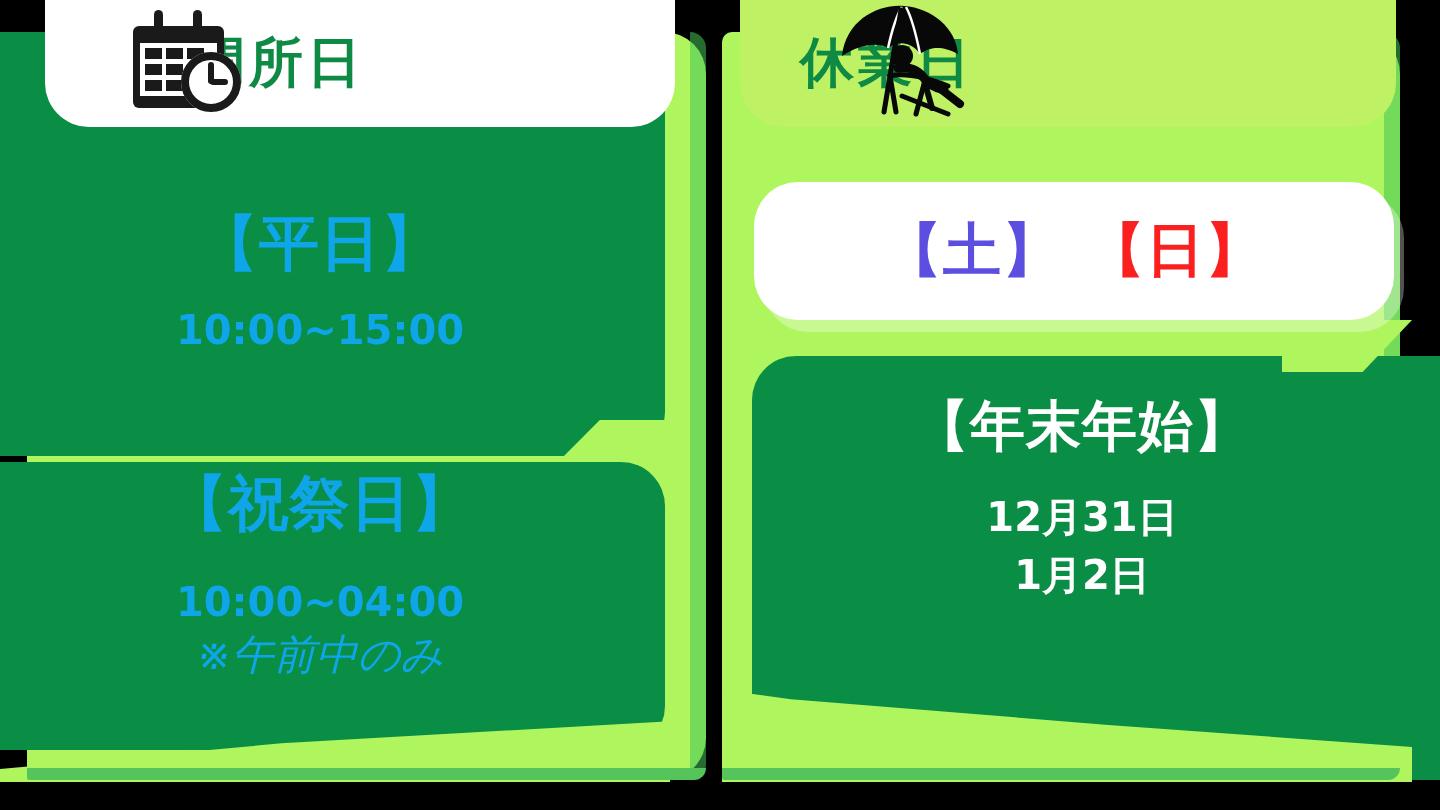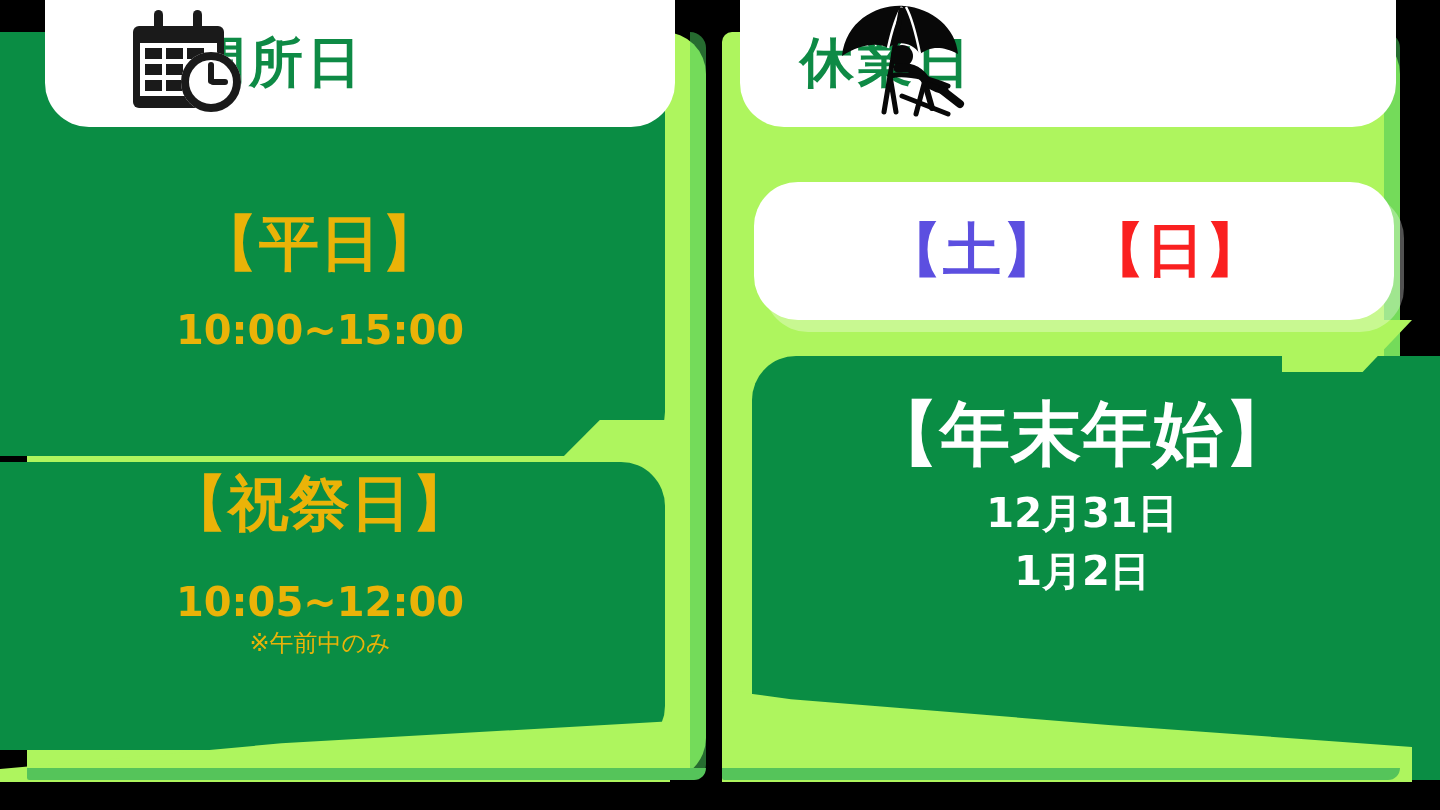--- a/index.html
+++ b/index.html
@@ -137,42 +137,43 @@
     left: 92px;
     top: 4px;
     width: 140px;
     height: 116px;
   }
 
   
   .blk {
     position: absolute;
     text-align: center;
-    color: #eab308;
+    color: #0ea5e9;
     width: 640px;
     left: 0px;
   }
   .blk .big {
     font-size: 60px;
     font-weight: 700;
     letter-spacing: 1px;
     line-height: 1.05;
     white-space: nowrap;
   }
   .blk .sub {
     font-size: 40px;
     font-weight: 700;
     line-height: 1.28;
     white-space: nowrap;
   }
   .blk .note {
-    font-size: 24px;
+    font-size: 42px;
     font-weight: 400;
     line-height: 1.28;
     white-space: nowrap;
+    font-style: italic;
   }
 
   .blk-weekday { top: 212px; }
   .blk-weekday .sub { margin-top: 30px; }
   .blk-holiday { top: 472px; }
   .blk-holiday .sub { margin-top: 42px; }
 
   
   .panel-right {
     position: absolute;
@@ -202,21 +203,21 @@
     opacity: .55;
   }
 
   
   .head-pill-right {
     position: absolute;
     left: 18px;
     top: 0px;
     width: 656px;
     height: 127px;
-    background: #ffffff;
+    background: #bef264;
     border-radius: 0 0 44px 44px;
     display: flex;
     align-items: center;
     box-sizing: border-box;
   }
 
   
   .pill-weekend {
     position: absolute;
     left: 32px;
@@ -279,35 +280,35 @@
   }
 
   .blk-right {
     position: absolute;
     left: 30px;
     width: 660px;
     text-align: center;
     color: #FFFFFF;
   }
   .blk-right .big {
-    font-size: 70px;
+    font-size: 55px;
     font-weight: 700;
     letter-spacing: 1px;
     line-height: 1.05;
     white-space: nowrap;
     font-family: Liberation Serif, serif;
   }
   .blk-right .dateline {
     font-size: 40px;
     font-weight: 700;
     line-height: 1.46;
     white-space: nowrap;
   }
   .blk-nenmatsu { top: 398px; }
-  .blk-nenmatsu .datelist { margin-top: 12px; }
+  .blk-nenmatsu .datelist { margin-top: 32px; }
 </style>
 </head>
 <body>
 
 <div id="stage">
 
   <div class="panel-left">
 
     <div class="left-backing"></div>
     <div class="left-backing-edge"></div>
@@ -346,21 +347,21 @@
       <span class="head-title">開所日</span>
     </div>
 
     <div class="blk blk-weekday">
       <div class="big">【平日】</div>
       <div class="sub">10:00~15:00</div>
     </div>
 
     <div class="blk blk-holiday">
       <div class="big">【祝祭日】</div>
-      <div class="sub">10:05~12:00</div>
+      <div class="sub">10:00~04:00</div>
       <div class="note">※午前中のみ</div>
     </div>
 
   </div>
 
   <div class="panel-right">
 
     <div class="right-backing"></div>
     <div class="right-backing-edge"></div>
 

